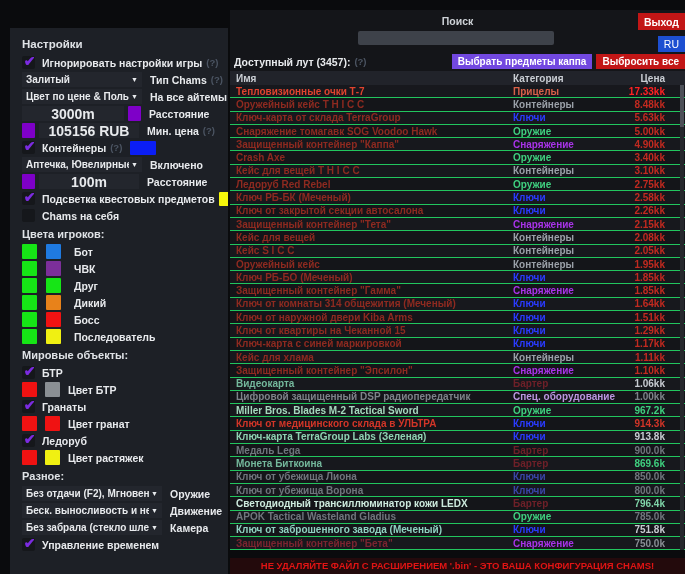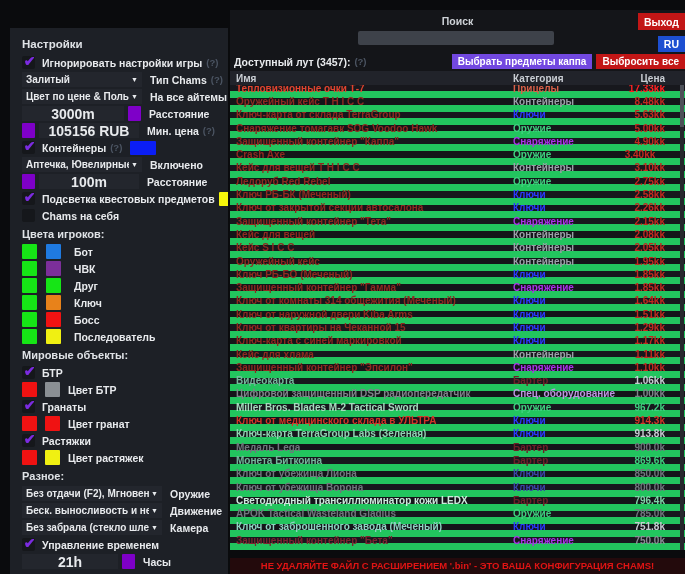--- a/index.html
+++ b/index.html
@@ -55,42 +55,42 @@
     background:#3e424a; border:none; border-radius:2px; color:#e8eaed;
     font-family:"Liberation Sans",sans-serif; font-size:10px; padding:0 5px;
   }
   .exit-btn {
     position:absolute; top:3px; right:0; height:17px; padding:0 6px;
     background:#c21616; color:#fff; border:none; font-size:10.5px; font-weight:700;
     font-family:"Liberation Sans",sans-serif;
   }
   .lang-btn {
     position:absolute; top:26px; right:0; height:16px; padding:0 6px;
-    background:#1d4fd1; color:#fff; border:none; font-size:10.5px; font-weight:700;
+    background:#1d4fd1; color:#fff; border:none; font-size:10.5px; font-weight:400;
     font-family:"Liberation Sans",sans-serif;
   }
   .loot-bar { position:absolute; top:43px; left:4px; right:0; height:17px; display:flex; align-items:center; font-size:10.5px; }
   .loot-title { color:#e8eaed; }
   .kappa-btn {
     margin-left:auto; height:15px; padding:0 6px; background:#7248e0; color:#fff;
     border:none; font-size:10px; font-weight:700; font-family:"Liberation Sans",sans-serif;
   }
   .drop-btn {
     margin-left:4px; height:15px; padding:0 6px; background:#c21616; color:#fff;
     border:none; font-size:10px; font-weight:700; font-family:"Liberation Sans",sans-serif;
   }
   .thead {
     position:absolute; top:61px; left:0; right:0; height:14px; background:#21232a;
     display:flex; align-items:center; font-size:10px; color:#c9cdd3;
   }
   .col-name { flex:1; padding-left:6px; overflow:hidden; white-space:nowrap; }
   .col-cat  { width:102px; flex:0 0 auto; overflow:hidden; white-space:nowrap; }
   .col-price{ width:70px; flex:0 0 auto; text-align:right; padding-right:20px; }
   .tbody { position:absolute; top:75px; left:0; right:0; bottom:0; overflow:hidden; }
-  .trow { height:13.3px; display:flex; align-items:center; font-size:10px; border-bottom:7px solid #22c55e; }
+  .trow { height:13.3px; display:flex; align-items:center; font-size:10px; border-bottom:1px solid #22c55e; }
   .trow.alt { background:#17181d; }
   .scrollbar { position:absolute; top:75px; right:1px; bottom:0; width:4px; background:#26282d; }
   .scroll-thumb { width:4px; height:42px; background:#4d5058; }
   
   .footer {
     position:absolute; left:230px; top:558px; width:455px; height:16px;
     background:#230a0c; color:#e01414; font-size:9.5px; text-align:center; line-height:16px;
     overflow:hidden; white-space:nowrap;
   }
 </style>
@@ -189,21 +189,21 @@
           <span class="slabel">ЧВК</span>
         </div>
         <div class="srow pc-row">
           <span class="sw sw-sq" style="background-color: rgb(22, 229, 22);"></span>
           <span class="sw sw-sq" style="background-color: rgb(22, 229, 22);"></span>
           <span class="slabel">Друг</span>
         </div>
         <div class="srow pc-row">
           <span class="sw sw-sq" style="background-color: rgb(22, 229, 22);"></span>
           <span class="sw sw-sq" style="background-color: rgb(232, 130, 26);"></span>
-          <span class="slabel">Ключ</span>
+          <span class="slabel">Дикий</span>
         </div>
         <div class="srow pc-row">
           <span class="sw sw-sq" style="background-color: rgb(22, 229, 22);"></span>
           <span class="sw sw-sq" style="background-color: rgb(240, 18, 18);"></span>
           <span class="slabel">Босс</span>
         </div>
         <div class="srow pc-row">
           <span class="sw sw-sq" style="background-color: rgb(22, 229, 22);"></span>
           <span class="sw sw-sq" style="background-color: rgb(240, 240, 18);"></span>
           <span class="slabel">Последователь</span>
@@ -231,21 +231,21 @@
         </div>
         <div class="srow">
           <span class="sw sw-sq" style="background-color: rgb(240, 18, 18);"></span>
           <span class="sw sw-sq gap8" style="background-color: rgb(240, 18, 18);"></span>
           <span class="slabel gap8">Цвет гранат</span>
         </div>
         <div class="srow">
           <span class="cb">
             <span class="ck">✔</span>
           </span>
-          <span class="slabel">Растяжки</span>
+          <span class="slabel">Ледоруб</span>
         </div>
         <div class="srow">
           <span class="sw sw-sq" style="background-color: rgb(240, 18, 18);"></span>
           <span class="sw sw-sq gap8" style="background-color: rgb(240, 240, 18);"></span>
           <span class="slabel gap8">Цвет растяжек</span>
         </div>
       </div>
 
     <div class="section-title">Разное:</div>
 
@@ -273,25 +273,20 @@
       <span class="slabel">Камера</span>
     </div>
 
     <div class="srow">
       <span class="cb">
           <span class="ck">✔</span>
         </span>
       <span class="slabel">Управление временем</span>
     </div>
 
-    <div class="srow">
-      <input class="ibox" style="width: 96px;" value="21h">
-      <span class="sw sw-tall gap4" style="background-color: rgb(126, 0, 200);"></span>
-      <span class="slabel gap8">Часы</span>
-    </div>
   </aside>
 
   <main class="right-panel">
     <div class="search-label">Поиск</div>
     <input class="search-input" value="" style="">
     <button class="exit-btn">Выход</button>
     <button class="lang-btn">RU</button>
 
     <div class="loot-bar">
       <span class="loot-title">Доступный лут (3457):</span>
@@ -328,21 +323,21 @@
           <span class="col-price" style="color: rgb(194, 42, 32);">5.00kk</span>
         </div>
         <div class="trow alt">
           <span class="col-name" style="color: rgb(142, 42, 32);">Защищенный контейнер "Каппа"</span>
           <span class="col-cat" style="color: rgb(168, 51, 232);">Снаряжение</span>
           <span class="col-price" style="color: rgb(194, 42, 32);">4.90kk</span>
         </div>
         <div class="trow">
           <span class="col-name" style="color: rgb(142, 42, 32);">Crash Axe</span>
           <span class="col-cat" style="color: rgb(63, 208, 127);">Оружие</span>
-          <span class="col-price" style="color: rgb(194, 42, 32); text-align: center;">3.40kk</span>
+          <span class="col-price" style="color: rgb(194, 42, 32);">3.40kk</span>
         </div>
         <div class="trow alt">
           <span class="col-name" style="color: rgb(142, 42, 32);">Кейс для вещей T H I C C</span>
           <span class="col-cat" style="color: rgb(154, 160, 168);">Контейнеры</span>
           <span class="col-price" style="color: rgb(194, 42, 32);">3.10kk</span>
         </div>
         <div class="trow">
           <span class="col-name" style="color: rgb(142, 42, 32);">Ледоруб Red Rebel</span>
           <span class="col-cat" style="color: rgb(63, 208, 127);">Оружие</span>
           <span class="col-price" style="color: rgb(194, 42, 32);">2.75kk</span>

